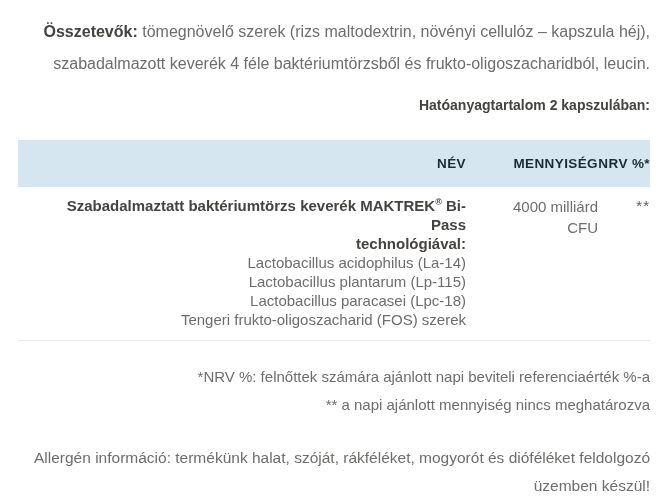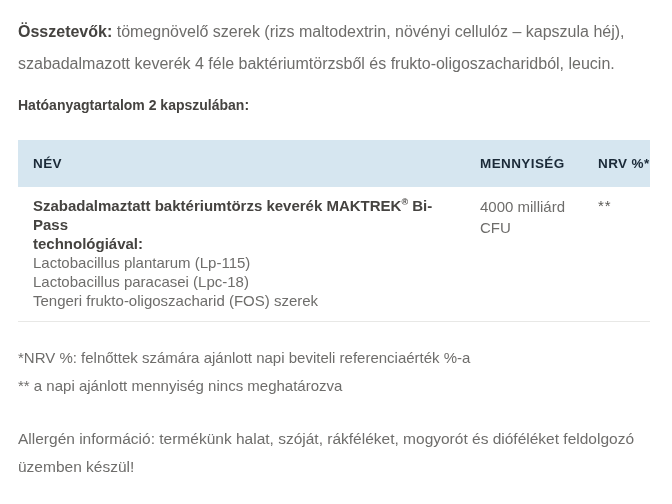--- a/index.html
+++ b/index.html
@@ -3,21 +3,21 @@
 <meta charset="utf-8">
 <style>
   :root{
     --header-bg:#d6e6f0;
     --header-text:#1b2a38;
     --text-dark:#454340;
     --text-gray:#6e6d6b;
     --border-light:#e8e8e6;
     --page-bg:#ffffff;
   }
-  *{box-sizing:border-box;margin:0;padding:0;}
+  *{box-sizing:border-box;margin:0;padding:0;text-align:right;}
   html,body{background:var(--page-bg);}
   body{
     width:672px;height:504px;overflow:hidden;
     font-family:"Liberation Sans","DejaVu Sans",sans-serif;
     color:var(--text-gray);
     padding:16px 22px 0 18px;
   }
   .ingredients{
     font-size:16px;line-height:32px;color:var(--text-gray);
   }
@@ -72,20 +72,21 @@
 
 <div class="nutri-table">
   <div class="t-row t-head">
     <div class="cell-name">NÉV</div>
     <div>MENNYISÉG</div>
     <div>NRV %*</div>
   </div>
   <div class="t-row t-body">
     <div class="cell-name">
       <span class="ingredient-title"><span>Szabadalmaztatt baktériumtörzs keverék MAKTREK</span><sup>®</sup><span> Bi-Pass</span><span class="title-line">technológiával:</span></span>
+      <div class="component">Lactobacillus acidophilus (La-14)</div>
       <div class="component">Lactobacillus plantarum (Lp-115)</div>
       <div class="component">Lactobacillus paracasei (Lpc-18)</div>
       <div class="component">Tengeri frukto-oligoszacharid (FOS) szerek</div>
     </div>
     <div class="cell-qty">
       <div>4000 milliárd</div>
       <div>CFU</div>
     </div>
     <div class="cell-nrv">**</div>
   </div>

